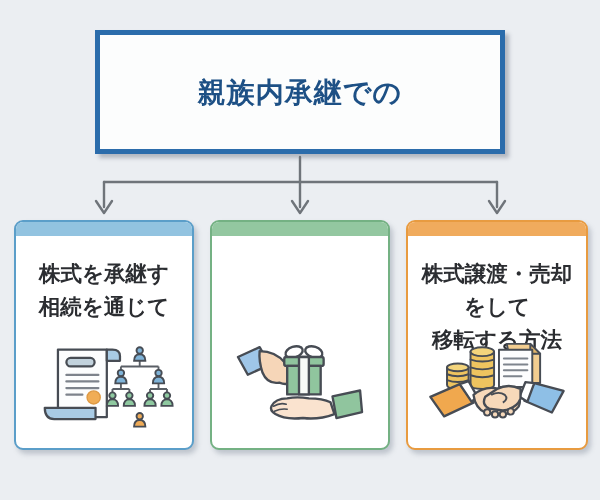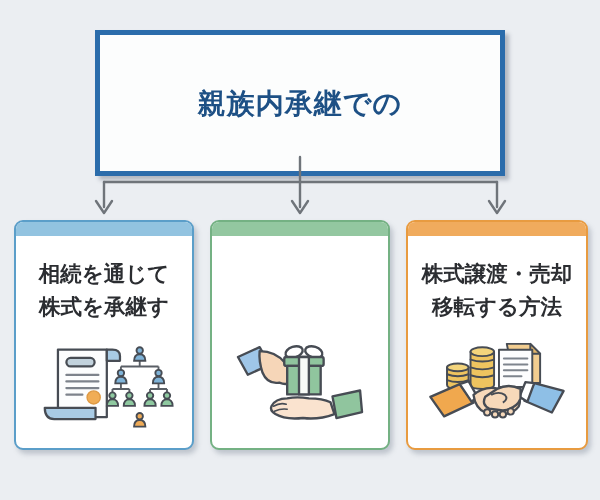--- a/index.html
+++ b/index.html
@@ -6,21 +6,21 @@
   body{
     width:600px;height:500px;
     background:#ebeef2;
     font-family:"Liberation Sans","DejaVu Sans",sans-serif;
     position:relative;overflow:hidden;
   }
   .stage{position:absolute;left:0;top:0;width:600px;height:500px;}
 
   
   .title-box{
-    position:absolute;left:95px;top:30px;width:410px;height:146px;
+    position:absolute;left:95px;top:30px;width:410px;height:124px;
     box-sizing:border-box;
     background:#fcfdfd;
     border:5px solid #2b6cab;
     box-shadow:4px 4px 4px rgba(108,118,134,.45);
     display:flex;align-items:center;justify-content:center;
   }
   .title-line{
     font-size:28px;font-weight:bold;color:#1d5085;
     line-height:41px;letter-spacing:1px;white-space:nowrap;
   }
@@ -70,22 +70,22 @@
       <path d="M497,182 V207"></path>
       <polyline points="96,201 104,213 112,201"></polyline>
       <polyline points="292,201 300,213 308,201"></polyline>
       <polyline points="489,201 497,213 505,201"></polyline>
     </g>
   </svg>
 
   <div class="card card-blue">
     <div class="band"></div>
     <div class="card-title">
+      <span>株式を承継す</span>
       <span>相続を通じて</span>
-      <span>株式を承継す</span>
     </div>
     <div class="icon-wrap">
       <svg width="142" height="94" viewBox="0 0 150 100">
         <defs>
           <g id="person">
             <circle cx="0" cy="-5" r="3.4"></circle>
             <path d="M-6,6 Q-6,-1 0,-1 Q6,-1 6,6 Z"></path>
           </g>
         </defs>
 
@@ -155,20 +155,21 @@
           <path d="M39,70 Q46,67 52,68"></path>
         </g>
       </svg>
     </div>
   </div>
 
   <div class="card card-orange">
     <div class="band"></div>
     <div class="card-title">
       <span>株式譲渡・売却</span>
+      <span>をして</span>
       <span>移転する方法</span>
     </div>
     <div class="icon-wrap">
       <svg width="138" height="98" viewBox="0 0 140 100">
 
         <g stroke="#474c54" stroke-width="2" stroke-linejoin="round" stroke-linecap="round">
           <path d="M19,30 V48 Q19,52 30,52 Q41,52 41,48 V30" fill="#eec45f"></path>
           <ellipse cx="30" cy="30" rx="11" ry="4" fill="#f3d47c"></ellipse>
           <path d="M19,37 Q30,41 41,37" fill="none"></path>
           <path d="M19,43 Q30,47 41,43" fill="none"></path>

